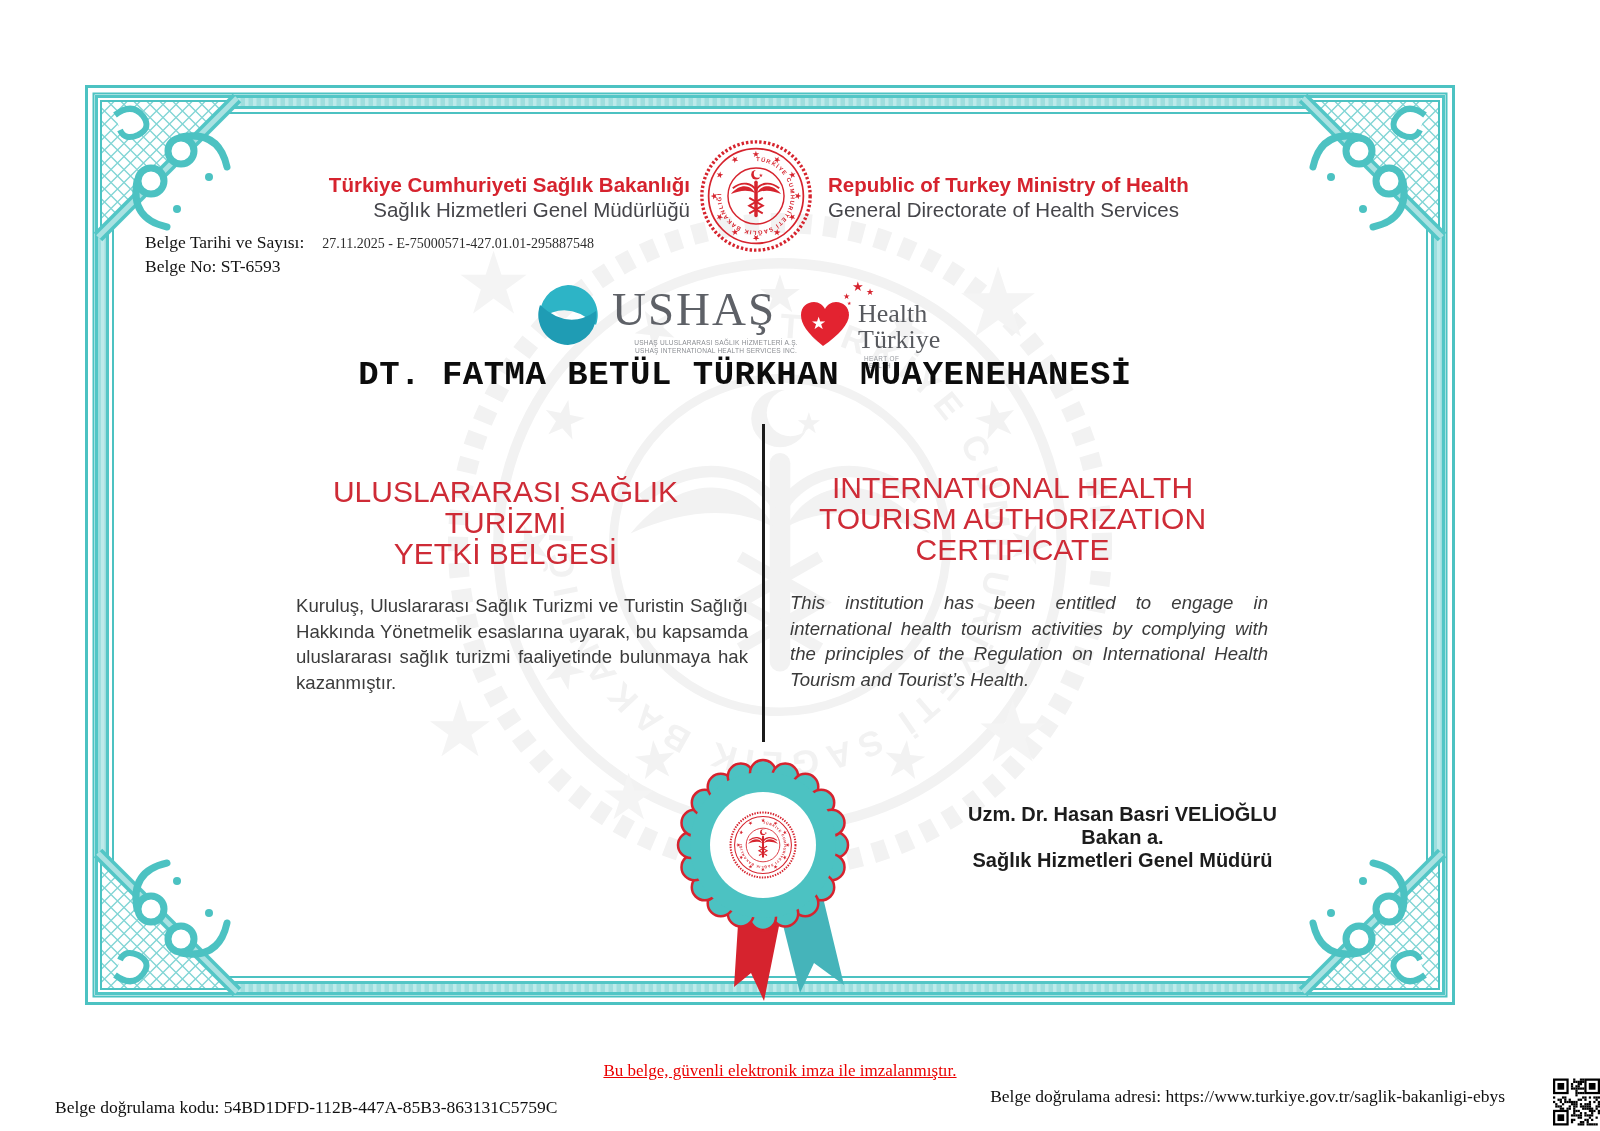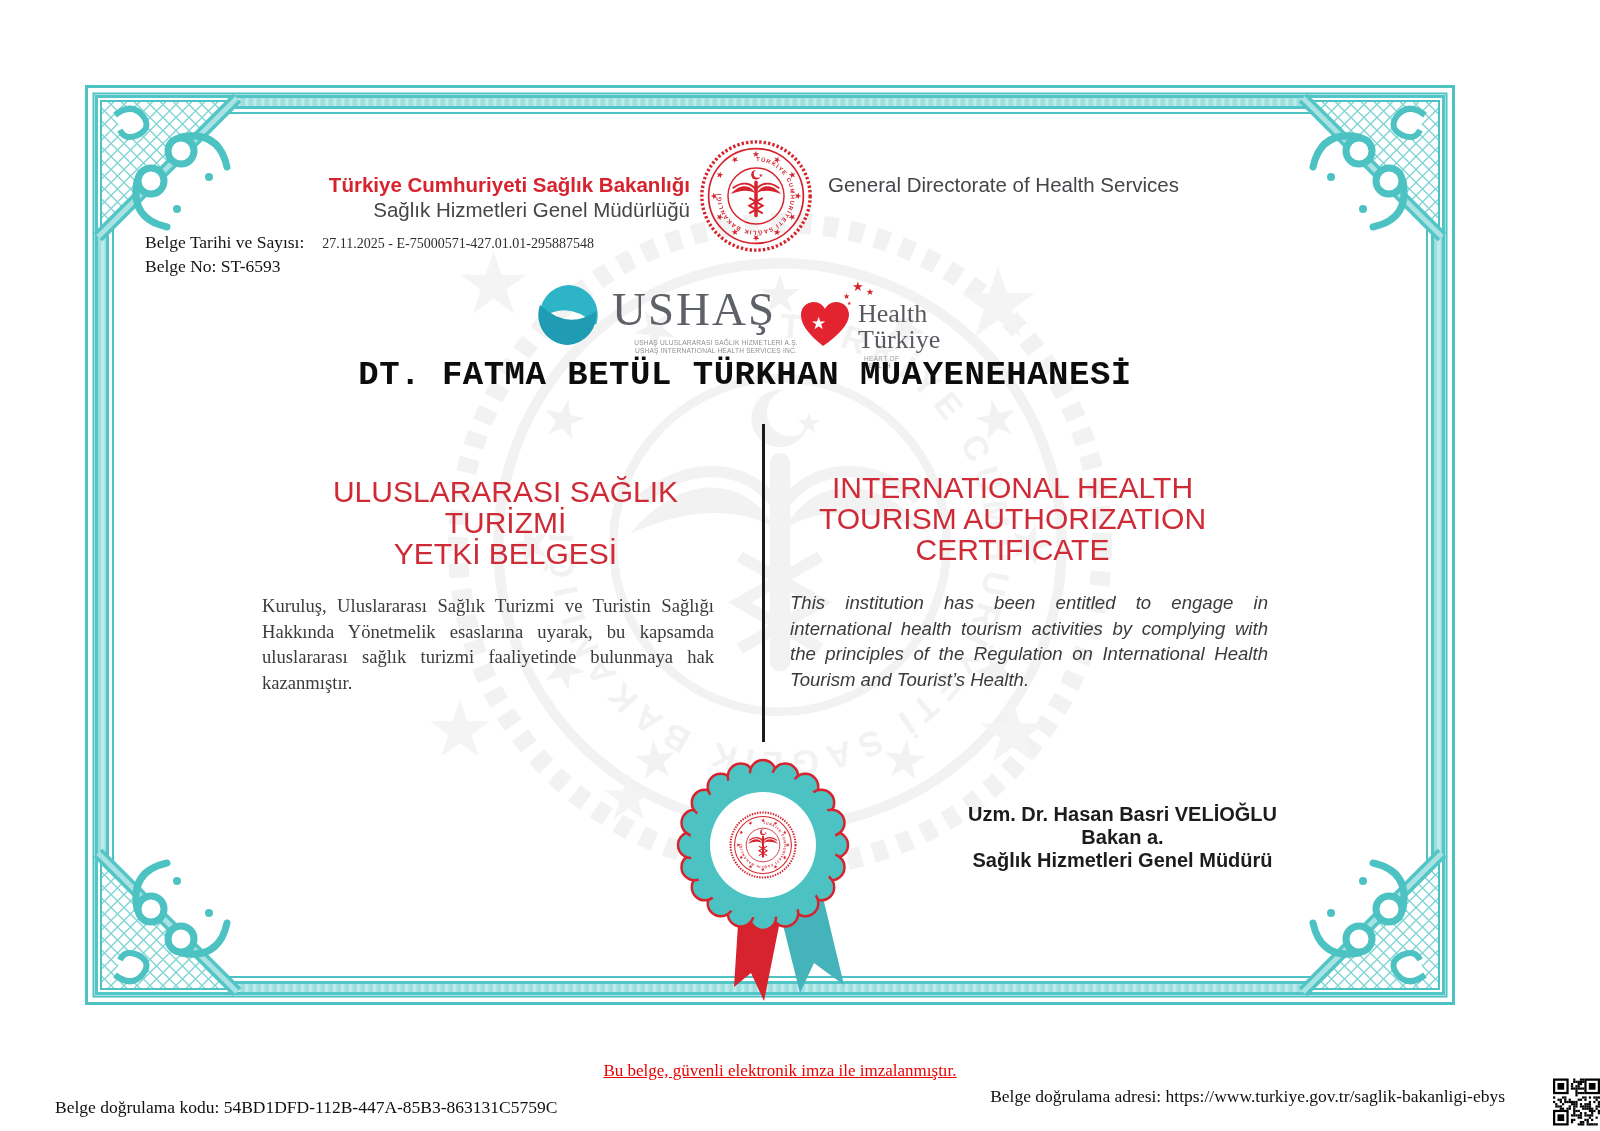--- a/index.html
+++ b/index.html
@@ -35,21 +35,21 @@
 
   
   #recipient{left:160px;top:356px;width:1170px;text-align:center;
              font-family:Liberation Mono, monospace;font-weight:700;font-size:34px;color:#0c0c0c;letter-spacing:.5px;}
 
   
   .col-title{font-size:30px;line-height:31px;color:#ce2b36;text-align:center;font-weight:400;}
   #tr-title{left:278px;top:476px;width:455px;}
   #en-title{left:790px;top:472px;width:445px;}
   .col-body{font-size:18.6px;line-height:25.6px;color:#3b3b3b;text-align:justify;}
-  #tr-body{left:262px;top:593px;width:452px;font-family:Liberation Serif, serif;}
+  #tr-body{left:296px;top:593px;width:452px;}
   #en-body{left:790px;top:590px;width:478px;font-style:italic;}
   #divider{left:762px;top:424px;width:3px;height:318px;background:#1b1b1b;}
 
   
   #rosette{left:648px;top:735px;width:230px;height:280px;}
 
   
   #signature{left:950px;top:803px;width:345px;text-align:center;color:#1c1c1c;
              font-weight:700;font-size:20px;line-height:23px;}
 
@@ -149,20 +149,21 @@
   </svg>
 
   <div id="hdr-tr" class="abs hdr-block">
     <div class="hdr-l1">Türkiye Cumhuriyeti Sağlık Bakanlığı</div>
     <div class="hdr-l2">Sağlık Hizmetleri Genel Müdürlüğü</div>
   </div>
   <svg id="top-seal" class="abs" viewBox="-60 -60 120 120">
     <use href="#moh"></use>
   </svg>
   <div id="hdr-en" class="abs hdr-block">
+    <div class="hdr-l1">Republic of Turkey Ministry of Health</div>
     <div class="hdr-l2">General Directorate of Health Services</div>
   </div>
 
   <div id="doc-info" class="abs">
     <div>
       <span>Belge Tarihi ve Sayısı:</span><span class="sansval">27.11.2025 - E-75000571-427.01.01-295887548</span>
     </div>
     <div>
       <span>Belge No:</span>
       <span>ST-6593</span>

